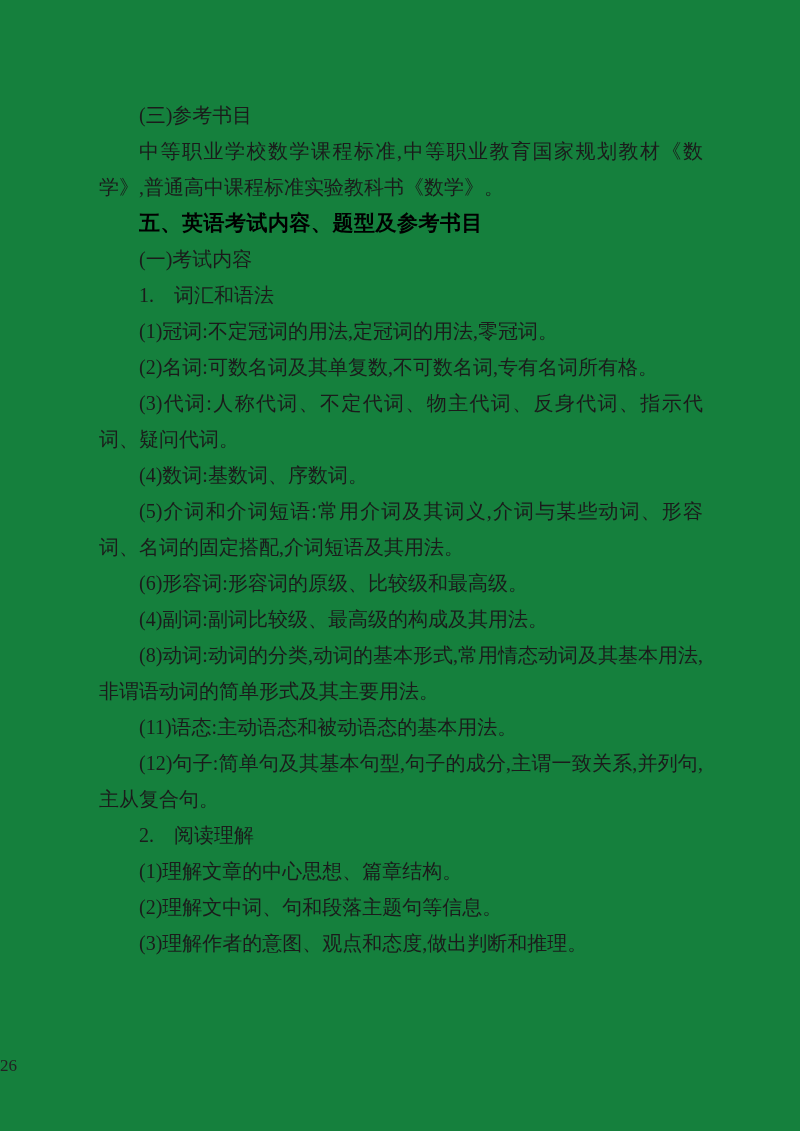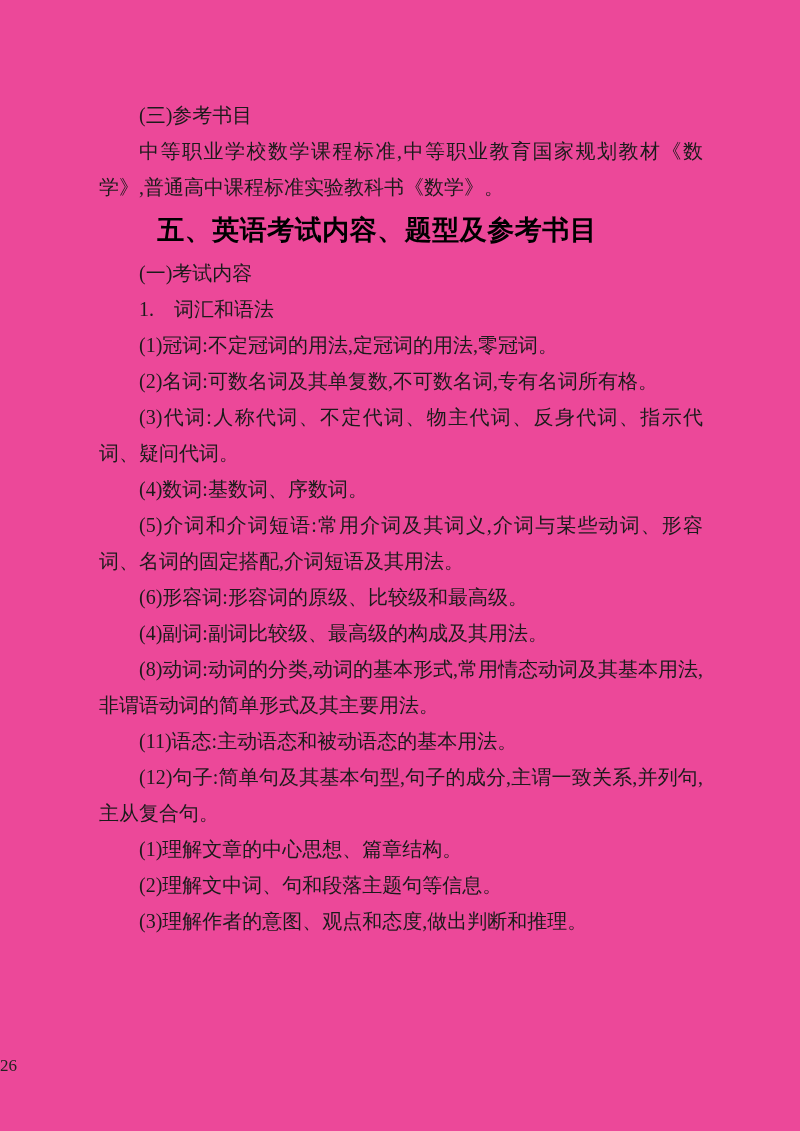--- a/index.html
+++ b/index.html
@@ -13,40 +13,40 @@
     position: relative;
     font-family: "Liberation Serif", "DejaVu Serif", serif;
     color: #1b1b1b;
     overflow: hidden;
   }
   .page {
     position: absolute;
     left: 0; top: 0;
     width: 800px;
     height: 1131px;
-    background: #ec4899;
+    background: #15803d;
   }
   .text-block {
     position: absolute;
     left: 99px;
     top: 97px;
     width: 604px;
   }
   p.body-para {
     margin: 0;
     font-size: 20px;
     line-height: 36px;
     text-align: justify;
     text-justify: inter-ideograph;
     text-indent: 2em;
     word-break: break-all;
   }
   p.heading-para {
-    margin: 7px;
-    font-size: 27px;
+    margin: 0;
+    font-size: 21px;
     line-height: 36px;
     font-weight: bold;
     text-indent: 1.9em;
     color: #000000;
     font-family: "Liberation Sans", "DejaVu Sans", sans-serif;
     letter-spacing: 0.5px;
   }
   .page-footer {
     position: absolute;
     left: 0;
@@ -72,20 +72,21 @@
     <p class="body-para">(1)冠词:不定冠词的用法,定冠词的用法,零冠词。</p>
     <p class="body-para">(2)名词:可数名词及其单复数,不可数名词,专有名词所有格。</p>
     <p class="body-para">(3)代词:人称代词、不定代词、物主代词、反身代词、指示代词、疑问代词。</p>
     <p class="body-para">(4)数词:基数词、序数词。</p>
     <p class="body-para">(5)介词和介词短语:常用介词及其词义,介词与某些动词、形容词、名词的固定搭配,介词短语及其用法。</p>
     <p class="body-para">(6)形容词:形容词的原级、比较级和最高级。</p>
     <p class="body-para">(4)副词:副词比较级、最高级的构成及其用法。</p>
     <p class="body-para">(8)动词:动词的分类,动词的基本形式,常用情态动词及其基本用法,非谓语动词的简单形式及其主要用法。</p>
     <p class="body-para">(11)语态:主动语态和被动语态的基本用法。</p>
     <p class="body-para">(12)句子:简单句及其基本句型,句子的成分,主谓一致关系,并列句,主从复合句。</p>
+    <p class="body-para">2.　阅读理解</p>
     <p class="body-para">(1)理解文章的中心思想、篇章结构。</p>
     <p class="body-para">(2)理解文中词、句和段落主题句等信息。</p>
     <p class="body-para">(3)理解作者的意图、观点和态度,做出判断和推理。</p>
   </div>
 
   <div class="page-footer">26</div>
 
 </div>
 
 </body></html>

